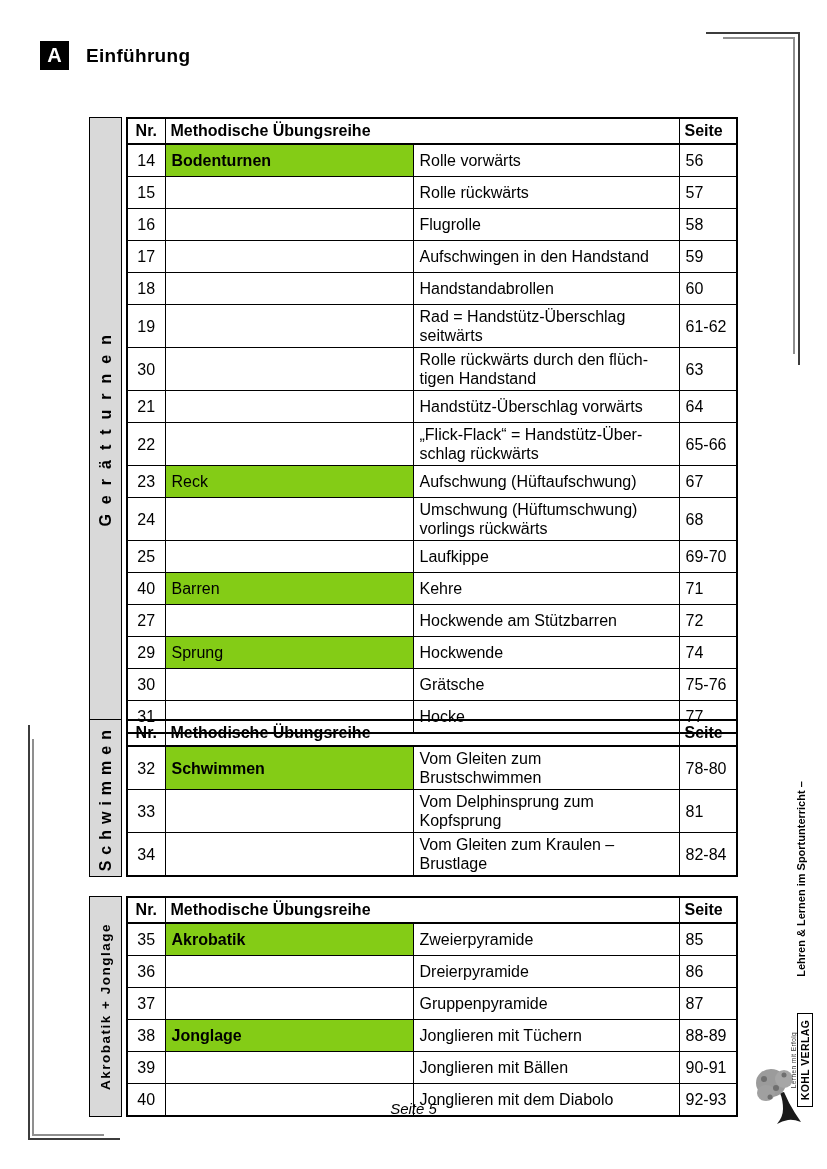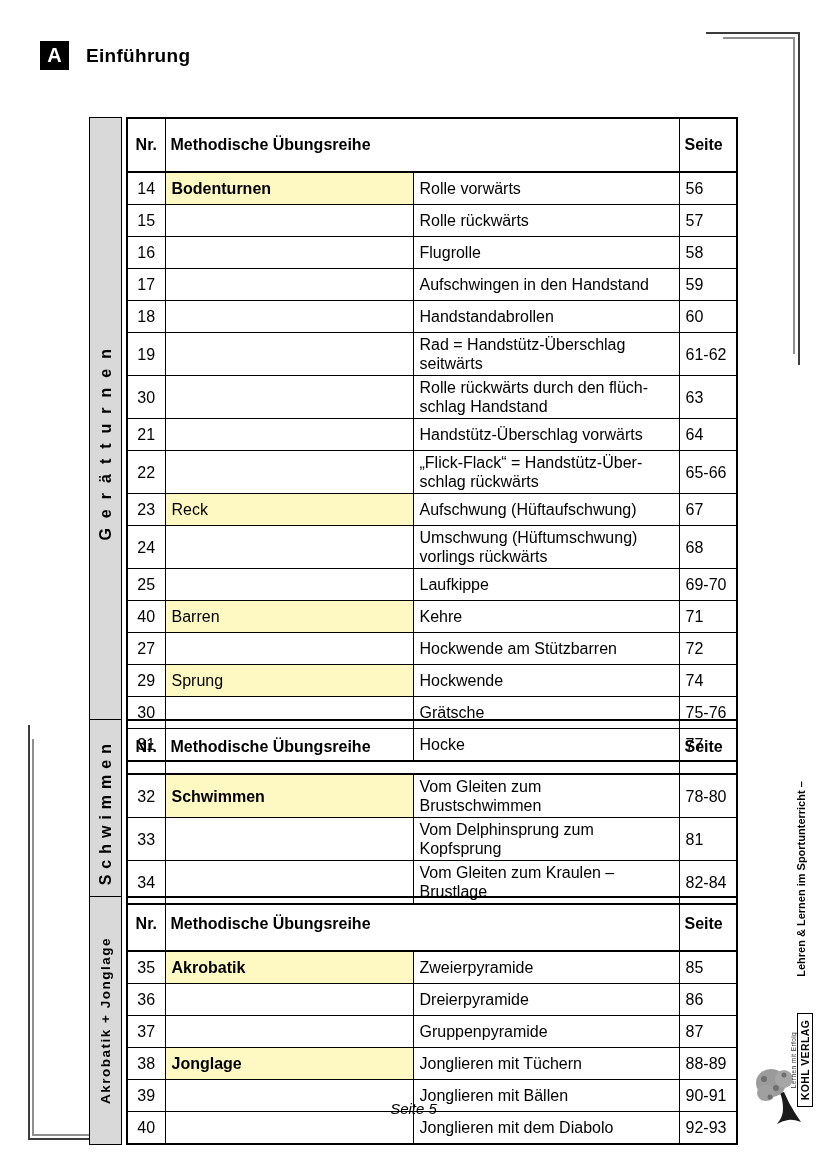--- a/index.html
+++ b/index.html
@@ -35,24 +35,24 @@
   #g0 .side-text { font-size:16px;   letter-spacing:10px; }
   #g1 .side-text { font-size:16px;   letter-spacing:6px; }
   #g2 .side-text { font-size:13.5px; letter-spacing:1.5px; }
 
   table { border-collapse:collapse; table-layout:fixed; width:610px; font-size:16px; border:2px solid #000; }
   col.w-nr   { width:38px; }
   col.w-cat  { width:248px; }
   col.w-ex   { width:266px; }
   col.w-page { width:58px; }
   th, td { border:1px solid #000; vertical-align:middle; padding:2px 6px; }
-  thead th { border-bottom:2px solid #000; font-weight:bold; text-align:left; height:20px; line-height:20px; padding:16px 5px; }
+  thead th { border-bottom:2px solid #000; font-weight:bold; text-align:left; height:20px; line-height:20px; padding:2px 5px; }
   th.c-nr, td.c-nr { text-align:center; padding:2px 1px; }
   td { height:27px; line-height:19px; }
-  td.c-cat.filled { background:#fef9c3; }
+  td.c-cat.filled { background:#84cc16; }
   td.c-cat.b { font-weight:bold; }
   td.c-ex { white-space:pre-line; }
 
   
   .v-note {
     position:absolute; left:641px; top:864px; width:280px; height:30px;
     transform:rotate(-90deg); text-align:center; font-weight:bold;
     font-size:11px; line-height:14px; white-space:pre;
   }
 
@@ -141,21 +141,21 @@
           <td class="c-nr">19</td>
           <td class="c-cat"></td>
           <td class="c-ex">Rad = Handstütz-Überschlag
 seitwärts</td>
           <td class="c-page">61-62</td>
         </tr>
         <tr>
           <td class="c-nr">30</td>
           <td class="c-cat"></td>
           <td class="c-ex">Rolle rückwärts durch den flüch-
-schlag Handstand</td>
+tigen Handstand</td>
           <td class="c-page">63</td>
         </tr>
         <tr>
           <td class="c-nr">21</td>
           <td class="c-cat"></td>
           <td class="c-ex">Handstütz-Überschlag vorwärts</td>
           <td class="c-page">64</td>
         </tr>
         <tr>
           <td class="c-nr">22</td>

